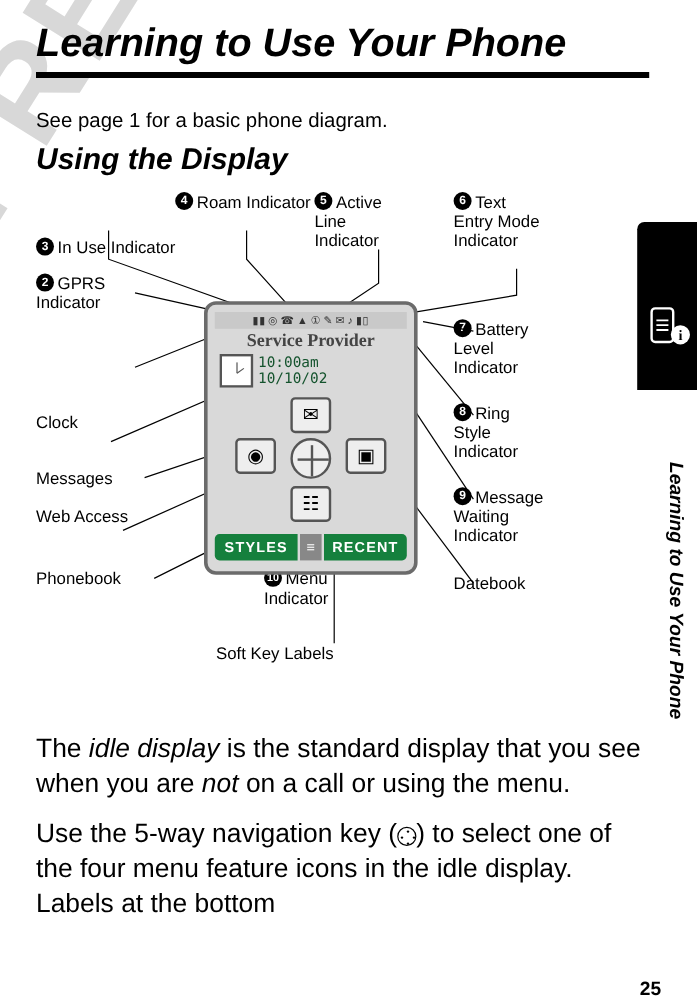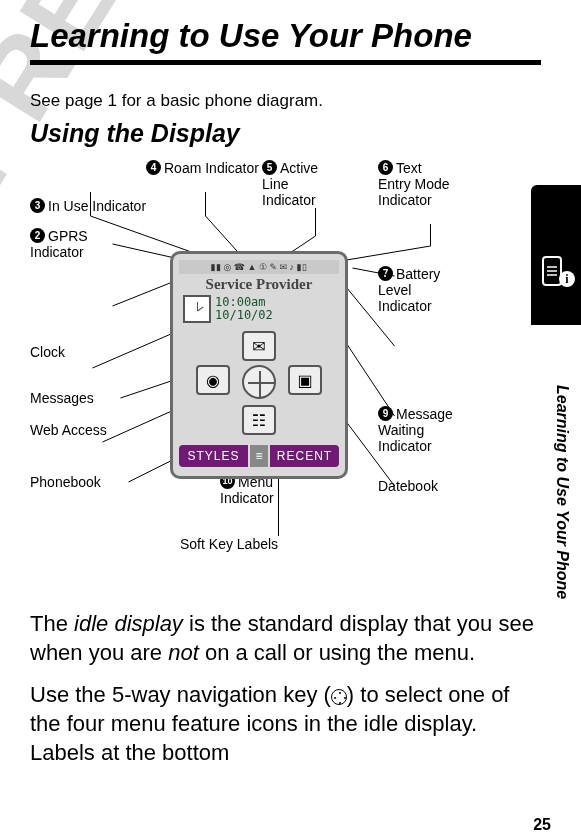--- a/index.html
+++ b/index.html
@@ -23,21 +23,21 @@
   .clockface::after { content:""; position:absolute; width:1px; height:7px; background:#555; left:50%; top:7px; transform:rotate(55deg); transform-origin:bottom; }
   .clocktext { font-family: monospace; font-size: 12px; color:#14532d; line-height:1.1;}
   .iconrow { display:flex; justify-content:center; gap:12px; margin-top:6px;}
   .iconrow2 { display:flex; justify-content:center; gap:12px; margin-top:4px;}
   .micon { width:34px; height:30px; border:2px solid #555; border-radius:4px; background:#eee; display:flex; align-items:center; justify-content:center; font-size:16px;}
   .dpad { width:34px; height:34px; border:2px solid #555; border-radius:50%; position:relative; background:#eee;}
   .dpad::before,.dpad::after{content:"";position:absolute;background:#555;}
   .dpad::before{left:15px; top:4px; width:2px; height:26px;}
   .dpad::after{top:15px; left:4px; height:2px; width:26px;}
   .softrow { display:flex; margin-top:10px; height:22px; }
-  .softkey { flex:1; background:#701a75; color:#fff; font-size:12px; font-weight:normal; display:flex; align-items:center; justify-content:center; letter-spacing:1px;}
+  .softkey { flex:1; background:#15803d; color:#fff; font-size:12px; font-weight:bold; display:flex; align-items:center; justify-content:center; letter-spacing:1px;}
   .softkey.left { border-top-left-radius:4px; border-bottom-left-radius:4px; margin-right:2px;}
   .softkey.right { border-top-right-radius:4px; border-bottom-right-radius:4px; margin-left:2px;}
   .menubar { width:18px; height:22px; background:#888; display:flex; align-items:center; justify-content:center;}
   .menubar span { color:#fff; font-size:12px;}
   p.body { font-size: 22px; line-height: 1.3; margin-top: 14px; }
   em { font-style: italic; }
   .navkey { display:inline-block; width:16px; height:16px; border:1.5px solid #000; border-radius:50%; position:relative; vertical-align:middle;}
   .navkey::before{content:"";position:absolute;width:2px;height:2px;background:#000;left:7px;top:2px;border-radius:50%;box-shadow:0 10px 0 #000,-5px 5px 0 #000,5px 5px 0 #000;}
   
   .sidebar { position:absolute; right:0; top:185px; width:50px; height:470px; }
@@ -69,20 +69,21 @@
     <div class="label" style="left:232px;top:4px;width:70px;"><span class="num">5</span><span>Active Line Indicator</span></div>
     <div class="label" style="left:348px;top:4px;width:80px;"><span class="num">6</span><span>Text Entry Mode Indicator</span></div>
 
     <div class="label" style="left:0;top:72px;width:90px;"><span class="num">2</span><span>GPRS Indicator</span></div>
     <div class="label" style="left:0;top:188px;">Clock</div>
     <div class="label" style="left:0;top:234px;">Messages</div>
     <div class="label" style="left:0;top:266px;width:80px;">Web Access</div>
     <div class="label" style="left:0;top:318px;">Phonebook</div>
 
     <div class="label" style="left:348px;top:110px;width:80px;"><span class="num">7</span><span>Battery Level Indicator</span></div>
+    <div class="label" style="left:348px;top:180px;width:80px;"><span class="num">8</span><span>Ring Style Indicator</span></div>
     <div class="label" style="left:348px;top:250px;width:80px;"><span class="num">9</span><span>Message Waiting Indicator</span></div>
     <div class="label" style="left:348px;top:322px;">Datebook</div>
 
     <div class="label" style="left:190px;top:318px;width:90px;"><span class="num" style="font-size:9px;">10</span><span>Menu Indicator</span></div>
     <div class="label" style="left:150px;top:380px;">Soft Key Labels</div>
 
     <svg class="overlay" viewBox="0 0 470 440">
       <polyline class="line" points="40,36 40,60 180,110"></polyline>
       <polyline class="line" points="155,36 155,60 200,110"></polyline>
       <polyline class="line" points="265,52 265,80 220,110"></polyline>

